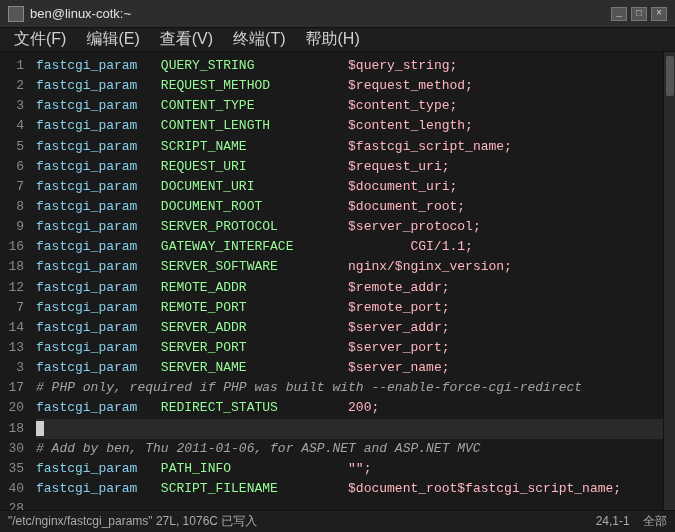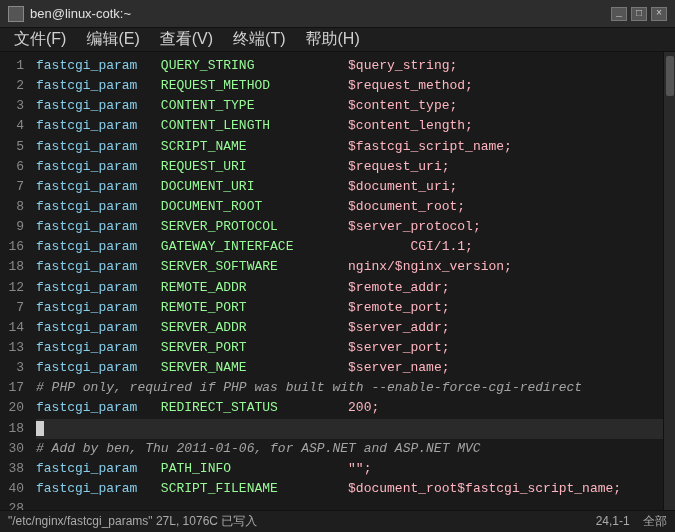--- a/index.html
+++ b/index.html
@@ -197,21 +197,21 @@
         <span class="ln">18</span>
         <span class="ln">12</span>
         <span class="ln">7</span>
         <span class="ln">14</span>
         <span class="ln">13</span>
         <span class="ln">3</span>
         <span class="ln">17</span>
         <span class="ln">20</span>
         <span class="ln">18</span>
         <span class="ln">30</span>
-        <span class="ln">38</span>
+        <span class="ln">35</span>
         <span class="ln">40</span>
         <span class="ln">28</span>
       </div>
     <div class="code-content" id="code-lines"><span class="code-line"></span><span class="code-line"><span class="kw-param">fastcgi_param</span>	<span class="kw-key">QUERY_STRING</span>		<span class="kw-val">$query_string;</span></span><span class="code-line"><span class="kw-param">fastcgi_param</span>	<span class="kw-key">REQUEST_METHOD</span>		<span class="kw-val">$request_method;</span></span><span class="code-line"><span class="kw-param">fastcgi_param</span>	<span class="kw-key">CONTENT_TYPE</span>		<span class="kw-val">$content_type;</span></span><span class="code-line"><span class="kw-param">fastcgi_param</span>	<span class="kw-key">CONTENT_LENGTH</span>		<span class="kw-val">$content_length;</span></span><span class="code-line"></span><span class="code-line"><span class="kw-param">fastcgi_param</span>	<span class="kw-key">SCRIPT_NAME</span>		<span class="kw-val">$fastcgi_script_name;</span></span><span class="code-line"><span class="kw-param">fastcgi_param</span>	<span class="kw-key">REQUEST_URI</span>		<span class="kw-val">$request_uri;</span></span><span class="code-line"><span class="kw-param">fastcgi_param</span>	<span class="kw-key">DOCUMENT_URI</span>		<span class="kw-val">$document_uri;</span></span><span class="code-line"><span class="kw-param">fastcgi_param</span>	<span class="kw-key">DOCUMENT_ROOT</span>		<span class="kw-val">$document_root;</span></span><span class="code-line"><span class="kw-param">fastcgi_param</span>	<span class="kw-key">SERVER_PROTOCOL</span>		<span class="kw-val">$server_protocol;</span></span><span class="code-line"></span><span class="code-line"><span class="kw-param">fastcgi_param</span>	<span class="kw-key">GATEWAY_INTERFACE</span>		<span class="kw-val">CGI/1.1;</span></span><span class="code-line"><span class="kw-param">fastcgi_param</span>	<span class="kw-key">SERVER_SOFTWARE</span>		<span class="kw-val">nginx/$nginx_version;</span></span><span class="code-line"></span><span class="code-line"><span class="kw-param">fastcgi_param</span>	<span class="kw-key">REMOTE_ADDR</span>		<span class="kw-val">$remote_addr;</span></span><span class="code-line"><span class="kw-param">fastcgi_param</span>	<span class="kw-key">REMOTE_PORT</span>		<span class="kw-val">$remote_port;</span></span><span class="code-line"><span class="kw-param">fastcgi_param</span>	<span class="kw-key">SERVER_ADDR</span>		<span class="kw-val">$server_addr;</span></span><span class="code-line"><span class="kw-param">fastcgi_param</span>	<span class="kw-key">SERVER_PORT</span>		<span class="kw-val">$server_port;</span></span><span class="code-line"><span class="kw-param">fastcgi_param</span>	<span class="kw-key">SERVER_NAME</span>		<span class="kw-val">$server_name;</span></span><span class="code-line"></span><span class="code-line"><span class="kw-comment"># PHP only, required if PHP was built with --enable-force-cgi-redirect</span></span><span class="code-line"><span class="kw-param">fastcgi_param</span>	<span class="kw-key">REDIRECT_STATUS</span>		<span class="kw-val">200;</span></span><span class="code-line cursor-line"><span class="kw-cursor"> </span></span><span class="code-line"><span class="kw-comment"># Add by ben, Thu 2011-01-06, for ASP.NET and ASP.NET MVC</span></span><span class="code-line"><span class="kw-param">fastcgi_param</span>	<span class="kw-key">PATH_INFO</span>		<span class="kw-val">"";</span></span><span class="code-line"><span class="kw-param">fastcgi_param</span>	<span class="kw-key">SCRIPT_FILENAME</span>		<span class="kw-val">$document_root$fastcgi_script_name;</span></span></div>
   </div>
   <div class="scrollbar">
     <div class="scrollbar-thumb"></div>
   </div>
 </div>
 

